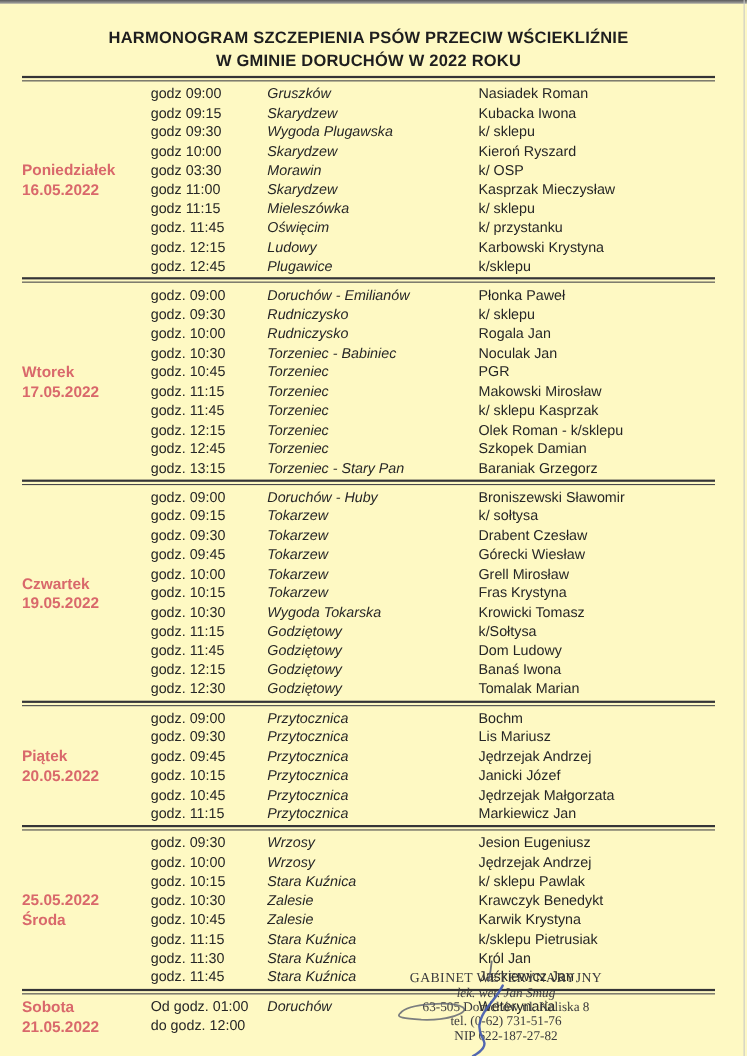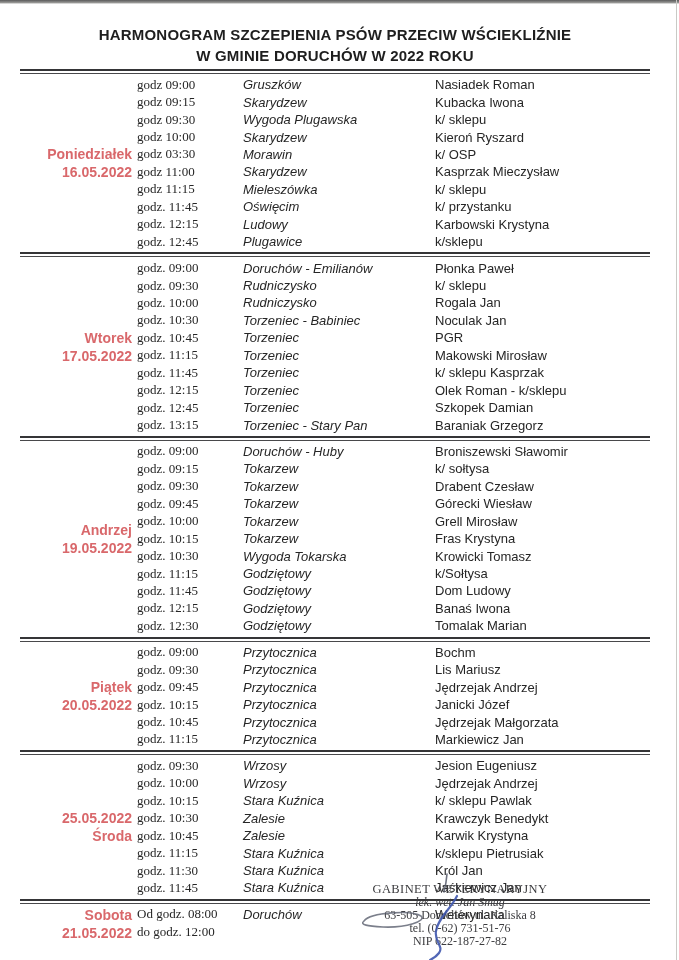--- a/index.html
+++ b/index.html
@@ -3,21 +3,21 @@
 <meta charset="utf-8">
 <style>
   html,body{margin:0;padding:0;}
   body{
     width:679px;height:960px;
     background:#e8e8e6;
     font-family:"Liberation Sans", sans-serif;
   }
   .page{
     position:relative;width:679px;height:960px;overflow:hidden;
-    background:#ffffff;color:#262626;
+    background:#fef9c3;color:#262626;
   }
   .scan-top{
     position:absolute;top:0;left:0;width:679px;height:4px;
     background:linear-gradient(#5a5a5a,#9a9a98 70%,rgba(150,150,150,0));
   }
   .scan-right{
     position:absolute;top:0;right:2px;width:1px;height:960px;
     background:#c9c9c5;
   }
   .content{
@@ -29,27 +29,27 @@
   }
   .sep{
     height:2px;
     border-top:2px solid #353537;
     border-bottom:1px solid #49494b;
     margin:1px 0;
   }
   .section{display:flex;align-items:stretch;padding:1px 0;}
   .day-cell{
     width:112px;flex:0 0 112px;display:flex;flex-direction:column;
-    justify-content:center;align-items:flex-end;
+    justify-content:center;align-items:flex-start;
     color:var(--red,#d9686b);font-weight:bold;font-size:14px;line-height:18px;
     text-align:center;
   }
   .rows{flex:1;display:flex;flex-direction:column;}
   .row{display:flex;align-items:center;height:17.45px;font-size:13px;}
-  .cell-time{flex:0 0 100px;padding-left:5px;white-space:nowrap;font-family:Liberation Serif, serif;}
+  .cell-time{flex:0 0 100px;padding-left:5px;white-space:nowrap;}
   .cell-place{flex:0 0 192px;padding-left:6px;white-space:nowrap;font-style:italic;}
   .cell-person{flex:1;white-space:nowrap;}
   .stamp{
     position:absolute;left:338px;top:883px;width:244px;
     text-align:center;color:#3b3b3e;
     font-family:"Liberation Serif", serif;
     line-height:13px;
   }
   .stamp-line1{font-size:12.5px;letter-spacing:.4px;}
   .stamp-line2{font-size:12px;font-style:italic;}
@@ -183,21 +183,21 @@
             <div class="row">
     <div class="cell-time">godz. 13:15</div>
     <div class="cell-place">Torzeniec - Stary Pan</div>
     <div class="cell-person">Baraniak Grzegorz</div>
   </div>
           </div>
   </div>
         <div class="sep"></div>
         <div class="section">
     <div class="day-cell">
-      <div class="day-line">Andrzej</div>
+      <div class="day-line">Czwartek</div>
       <div class="day-line">19.05.2022</div>
     </div>
     <div class="rows">
             <div class="row">
     <div class="cell-time">godz. 09:00</div>
     <div class="cell-place">Doruchów  - Huby</div>
     <div class="cell-person">Broniszewski Sławomir</div>
   </div>
             <div class="row">
     <div class="cell-time">godz. 09:15</div>
@@ -340,21 +340,21 @@
           </div>
   </div>
         <div class="sep"></div>
         <div class="section">
     <div class="day-cell">
       <div class="day-line">Sobota</div>
       <div class="day-line">21.05.2022</div>
     </div>
     <div class="rows">
             <div class="row">
-    <div class="cell-time">Od godz. 08:00</div>
+    <div class="cell-time">Od godz. 01:00</div>
     <div class="cell-place">Doruchów</div>
     <div class="cell-person">Weterynaria</div>
   </div>
             <div class="row">
     <div class="cell-time">do godz. 12:00</div>
     <div class="cell-place"></div>
     <div class="cell-person"></div>
   </div>
           </div>
   </div>

